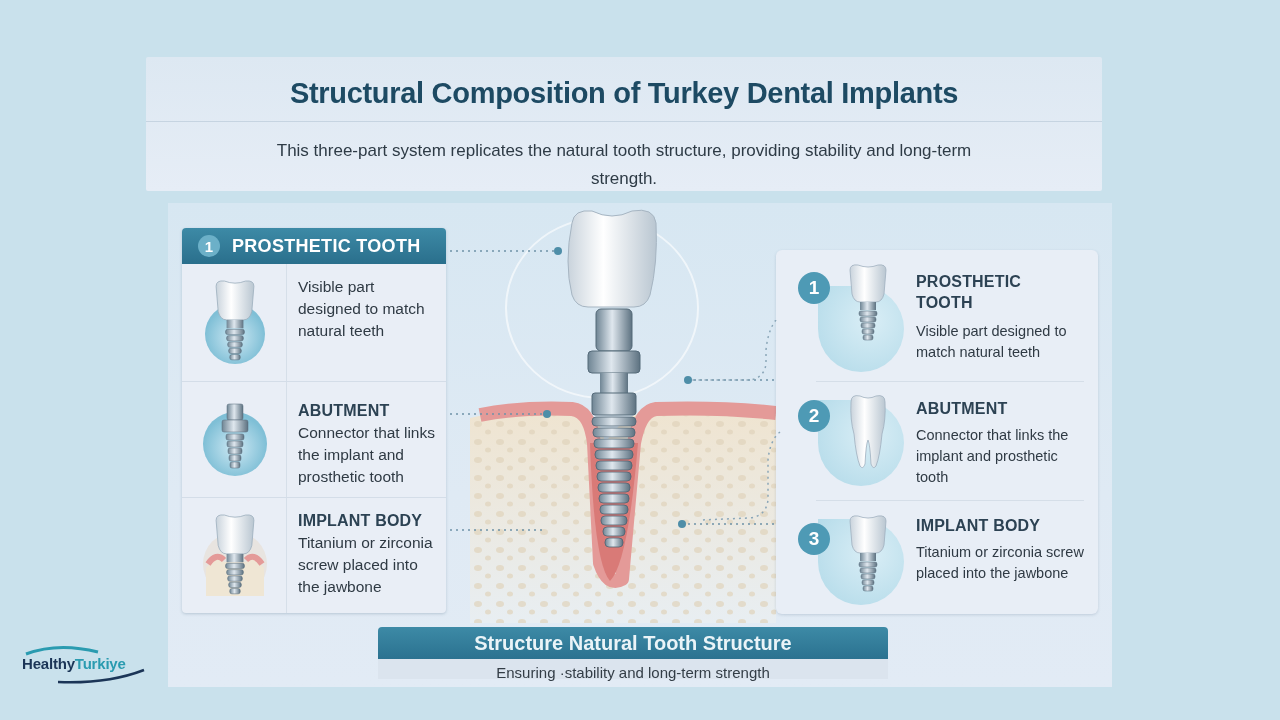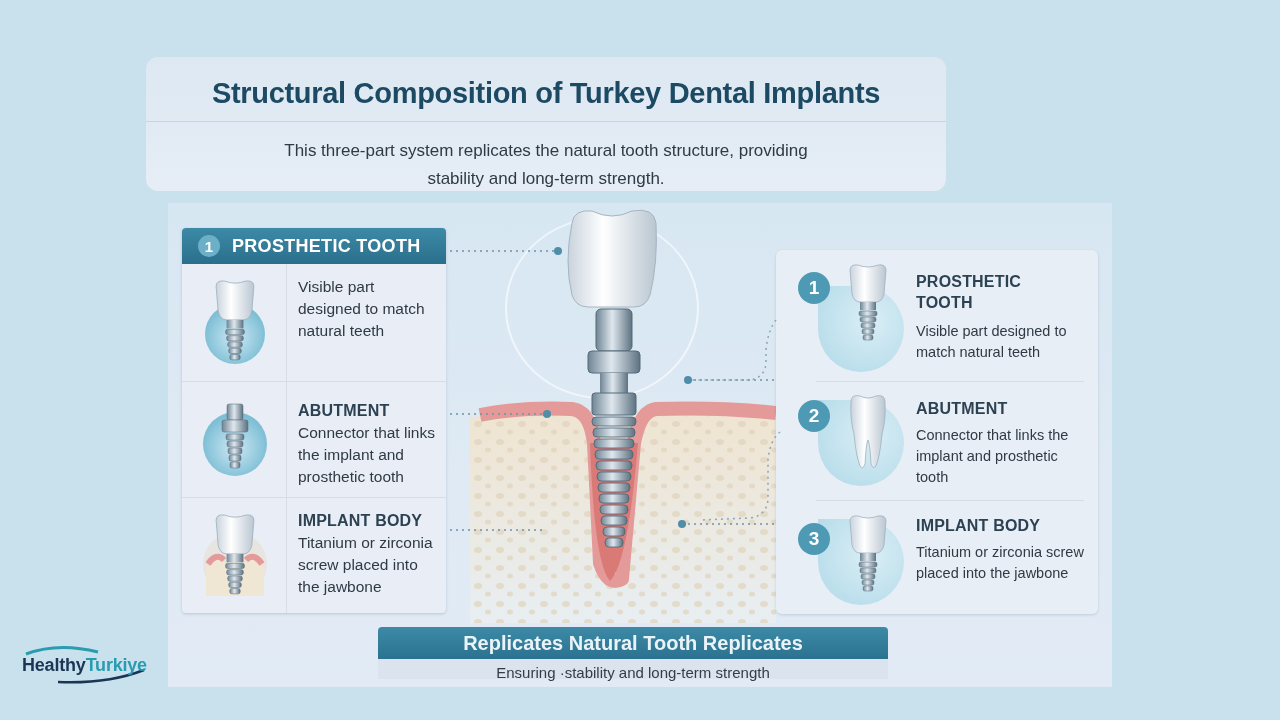--- a/index.html
+++ b/index.html
@@ -1,18 +1,18 @@
 <!DOCTYPE html>
 <html><head>
 <meta charset="utf-8">
 <style>
   *{box-sizing:border-box;margin:0;padding:0;}
   html,body{width:1280px;height:720px;overflow:hidden;}
   body{background:#c9e1ec;font-family:"Liberation Sans",sans-serif;position:relative;color:#2b3e4c;}
-  .header{position:absolute;left:146px;top:57px;width:800px;height:134px;background:linear-gradient(#dde8f2,#e6edf6);border-radius:12px;}
+  .header{position:absolute;left:146px;top:57px;width:956px;height:134px;background:linear-gradient(#dde8f2,#e6edf6);border-radius:2px;}
   .title{position:absolute;left:0;width:100%;top:20px;text-align:center;font-size:29px;font-weight:bold;color:#1d4a63;letter-spacing:-0.3px;}
   .title-rule{position:absolute;left:0;right:0;top:64px;height:1px;background:#c6d4e1;}
   .subtitle{position:absolute;left:130px;right:130px;top:80px;text-align:center;font-size:17px;line-height:28px;color:#2e3b46;}
   .panel{position:absolute;left:168px;top:203px;width:944px;height:484px;background:linear-gradient(180deg,#d7e7f2,#dfeaf4 60%,#e2ebf5);}
   .card-left{position:absolute;left:182px;top:228px;width:264px;height:385px;background:#e9eef6;border-radius:4px;box-shadow:0 1px 3px rgba(60,90,120,.25);overflow:hidden;}
   .card-left .hdr{height:36px;background:linear-gradient(#3d8aa6,#2a6f8c);display:flex;align-items:center;padding-left:16px;color:#fff;font-size:18px;font-weight:bold;letter-spacing:.3px;}
   .num{display:inline-flex;align-items:center;justify-content:center;width:22px;height:22px;border-radius:50%;background:#6cb0c8;color:#fff;font-size:15px;font-weight:bold;margin-right:12px;}
   .lrow{position:absolute;left:0;width:264px;border-top:1px solid #d4dde8;}
   .lrow .icon{position:absolute;left:16px;width:74px;height:86px;}
   .lrow .txt{position:absolute;left:116px;right:6px;font-size:15.5px;line-height:22px;color:#2f3a44;}
@@ -24,21 +24,21 @@
   .rrow .blob{position:absolute;left:42px;width:86px;height:86px;border-radius:0 50% 50% 50%;background:radial-gradient(circle at 60% 40%,#d8eef6,#a9d6e6);opacity:.9;}
   .rrow .icon{position:absolute;left:70px;width:44px;height:80px;}
   .rrow .txt{position:absolute;left:140px;right:8px;font-size:14.5px;line-height:21px;color:#2f3a44;}
   .rrow .ttl{font-weight:bold;font-size:16px;color:#2c4253;line-height:21px;letter-spacing:.2px;}
   .rsep{position:absolute;left:40px;right:14px;height:1px;background:#d5dee8;}
   .center{position:absolute;left:450px;top:203px;width:326px;height:420px;}
   .banner{position:absolute;left:378px;top:627px;width:510px;height:60px;border-radius:4px 4px 0 0;overflow:hidden;}
   .banner .top{height:32px;background:linear-gradient(#3d8aa6,#2b7290);color:#eaf4f8;font-size:20px;text-align:center;line-height:32px;font-weight:bold;}
   .banner .bot{height:20px;background:#dbe4ee;text-align:center;font-size:15px;line-height:28px;color:#333d46;}
   .logo{position:absolute;left:18px;top:640px;width:130px;height:46px;}
-  .logo .w1{position:absolute;left:4px;top:15px;font-weight:bold;font-size:18px;color:#1b3557;letter-spacing:-.2px;}
+  .logo .w1{position:absolute;left:4px;top:15px;font-weight:bold;font-size:15px;color:#1b3557;letter-spacing:-.2px;}
   .logo .w2{color:#2a9bb0;}
 </style>
 </head>
 <body>
 
 <svg width="0" height="0" style="position:absolute">
   <defs>
     <linearGradient id="metal" x1="0" x2="1">
       <stop offset="0" stop-color="#6f8594"></stop>
         <stop offset=".45" stop-color="#dfe7ee"></stop>
@@ -222,21 +222,21 @@
 </div>
 
 <svg style="position:absolute;left:680px;top:320px;width:140px;height:210px;">
   <g stroke="#8aa6b8" stroke-width="1.5" stroke-dasharray="2 4" fill="none">
     <path d="M96 0 Q88 10 86 30 L86 44 Q84 58 70 60 L10 60"></path>
     <path d="M100 112 Q90 120 88 140 L88 180 Q86 196 70 198 L20 200"></path>
   </g>
 </svg>
 
 <div class="banner">
-  <div class="top">Replicates Natural Tooth Replicates</div>
+  <div class="top">Structure Natural Tooth Structure</div>
   <div class="bot">Ensuring ·stability and long-term strength</div>
 </div>
 
 <div class="logo">
   <svg width="130" height="46" style="position:absolute;left:0;top:0;">
     <path d="M8 14 Q40 2 80 12" stroke="#2a9bb0" stroke-width="3" fill="none"></path>
     <path d="M40 42 Q90 44 126 30" stroke="#1b3557" stroke-width="2.5" fill="none"></path>
   </svg>
   <div class="w1"><span>Healthy</span><span class="w2">Turkiye</span></div>
 </div>

